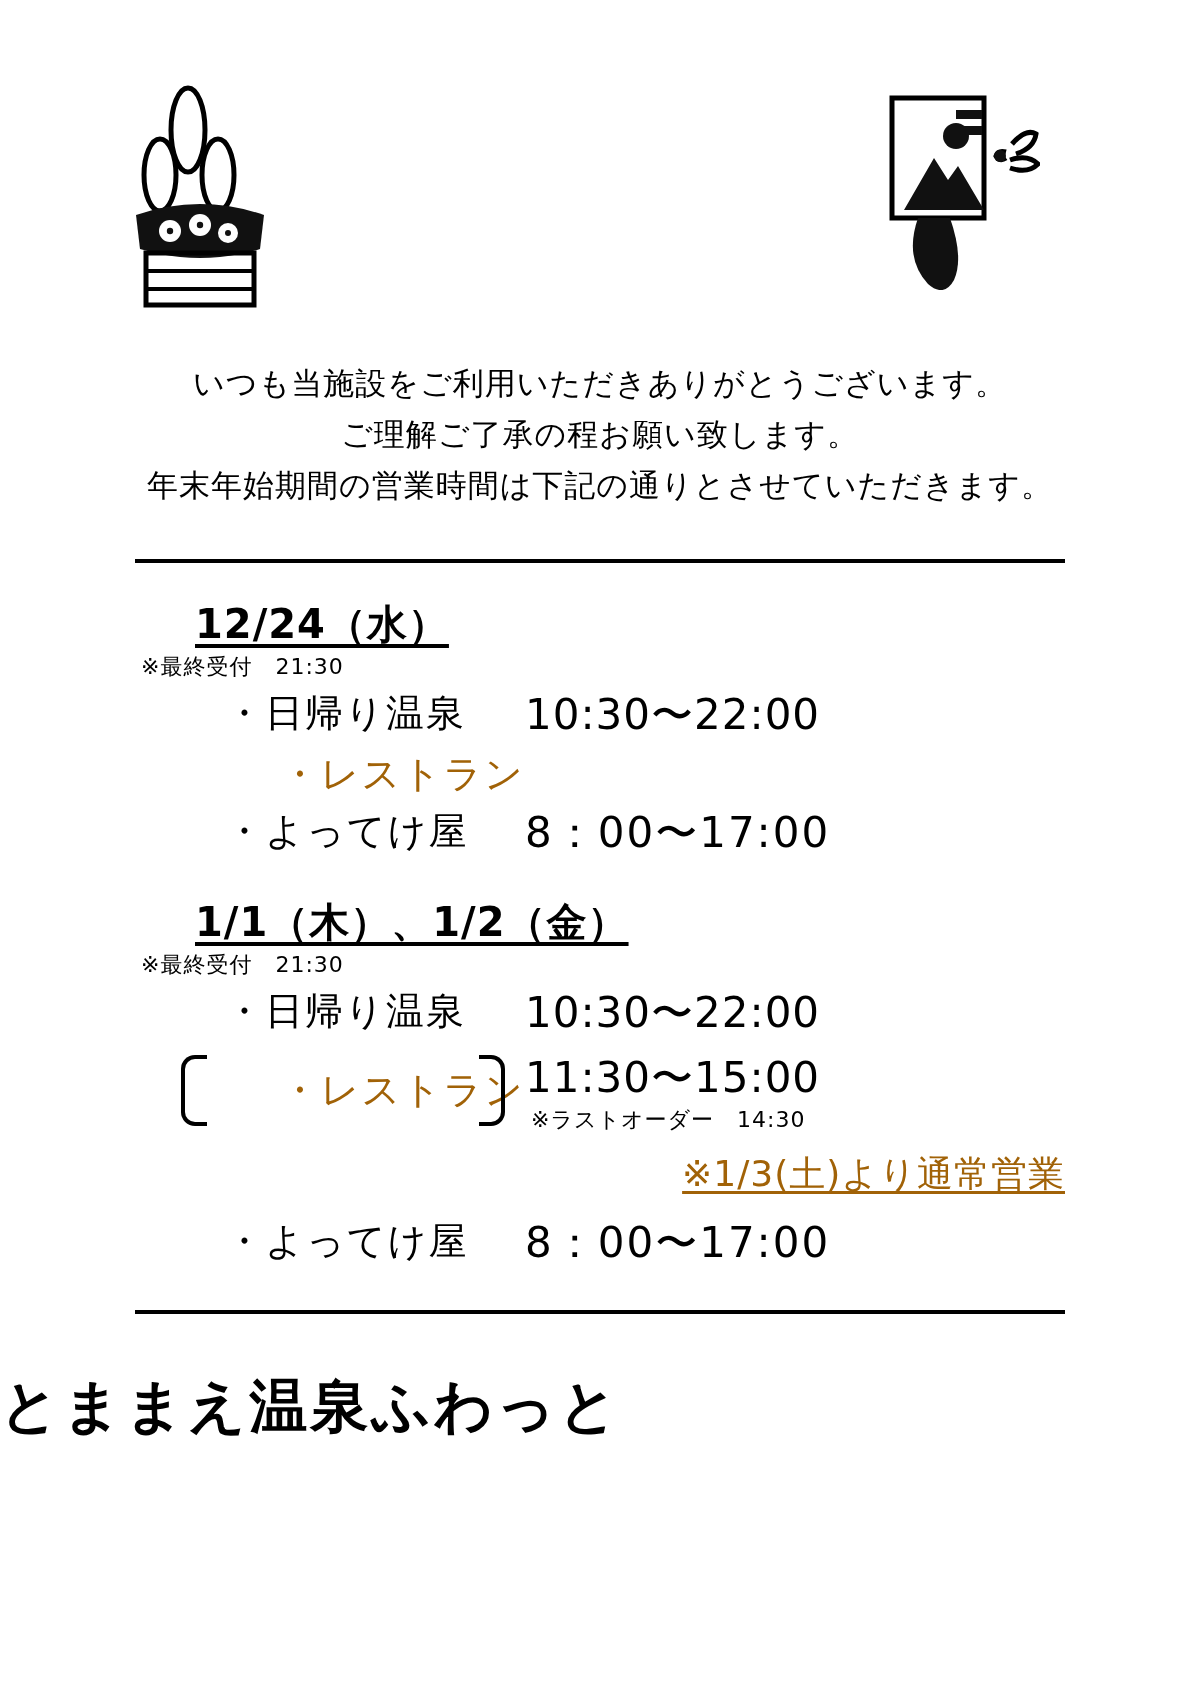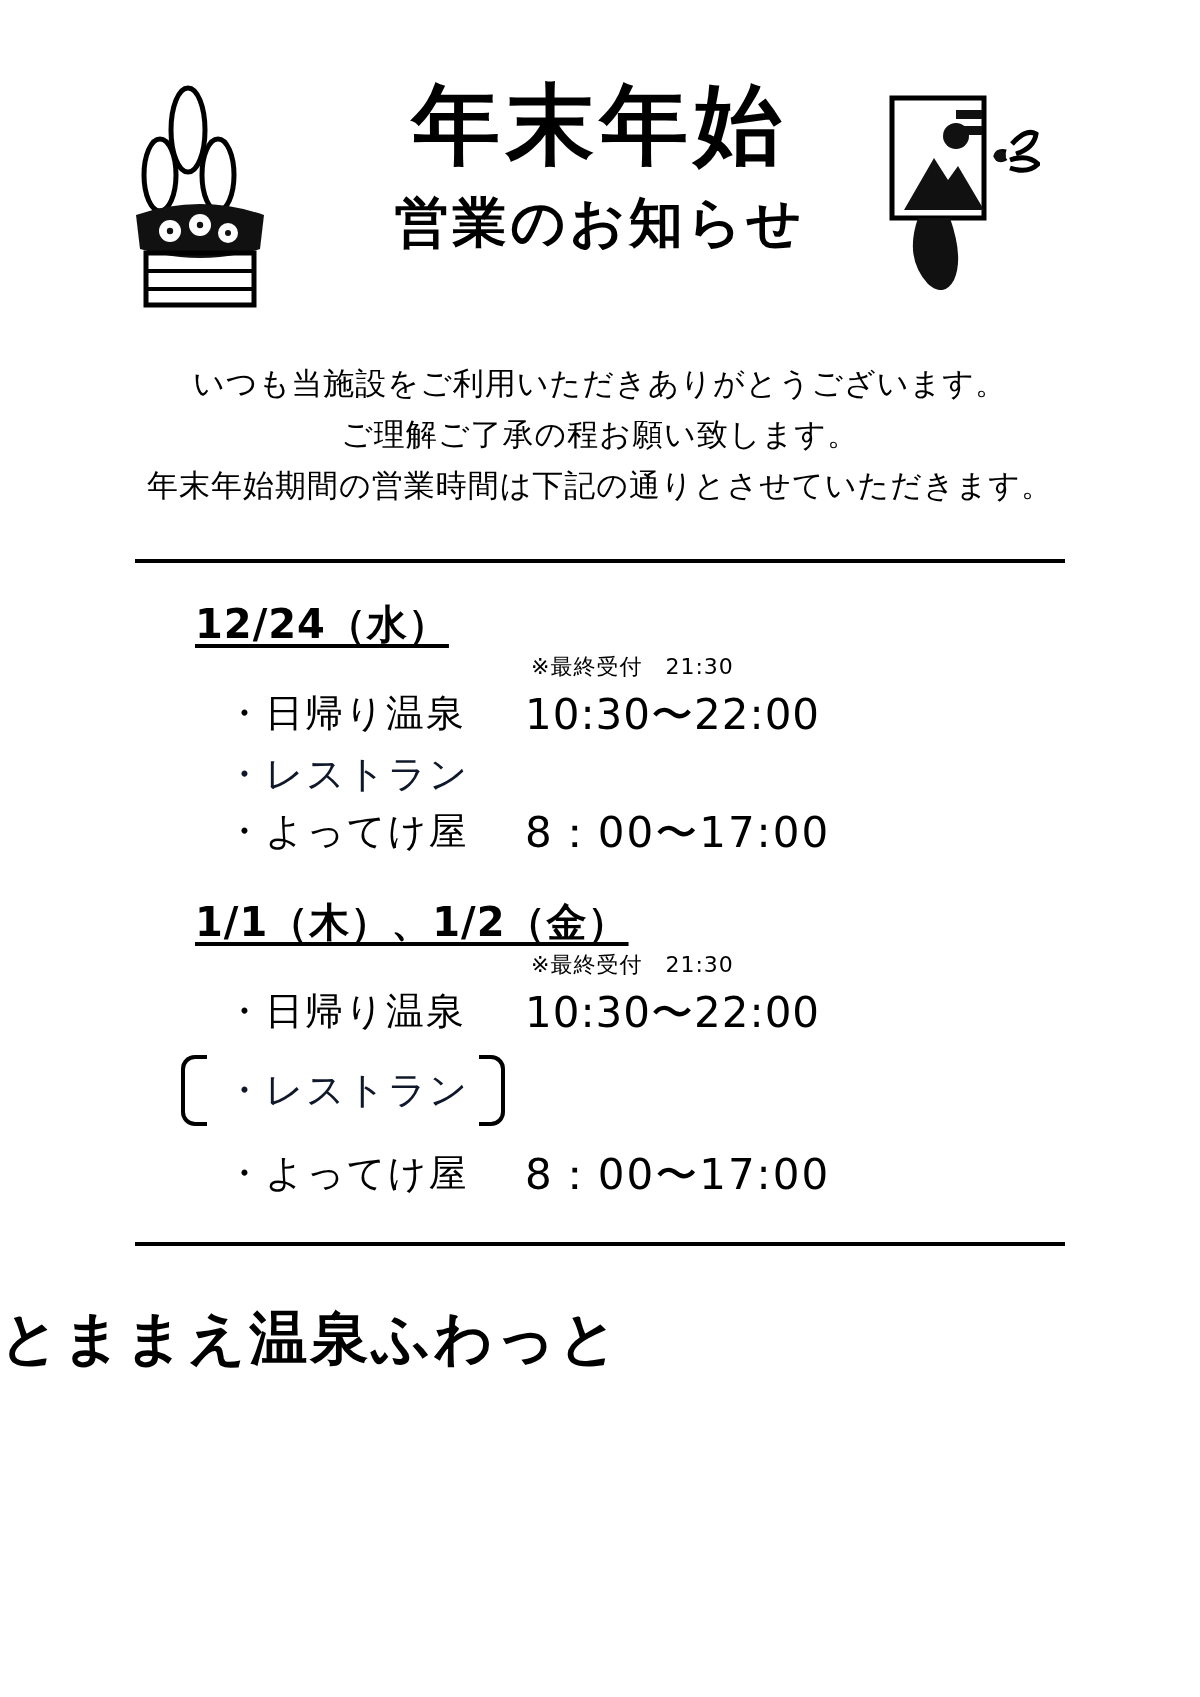--- a/index.html
+++ b/index.html
@@ -108,30 +108,31 @@
   }
   .value {
     flex: 1;
     font-size: 42px;
     font-weight: 500;
     letter-spacing: 1px;
     line-height: 1.3;
     font-family: "DejaVu Sans", "Liberation Sans", sans-serif;
   }
   .value.spaced { letter-spacing: 2px; }
-  .red { color: #0f172a; }
+  .red { color: #a16207; text-align: right; }
   .uline { text-decoration: underline; text-underline-offset: 5px; }
   .note {
     font-size: 22px;
     letter-spacing: 1px;
     font-weight: 400;
     margin-left: 6px;
   }
   .note-row {
     display: flex;
+    flex-direction: column;
   }
   .note-row .note-left { width: 390px; }
   .note-row .note-right { flex: 1; }
 
   
   .bracket-group {
     position: relative;
     width: 390px;
     box-sizing: border-box;
   }
@@ -192,24 +193,20 @@
         <circle cx="70" cy="150" r="3.2"></circle>
         <circle cx="98" cy="158" r="3"></circle>
       </g>
 
       <rect x="16" y="178" width="108" height="52" fill="none" stroke="#000" stroke-width="5"></rect>
       <line x1="16" y1="196" x2="124" y2="196" stroke="#000" stroke-width="4"></line>
       <line x1="16" y1="214" x2="124" y2="214" stroke="#000" stroke-width="4"></line>
     </svg>
   </span>
 
-  <div class="title-block">
-    <div class="title-main">年末年始</div>
-    <div class="title-sub">営業のお知らせ</div>
-  </div>
 
   <span class="hagoita">
     <svg viewBox="0 0 180 200" width="180" height="200" aria-hidden="true">
 
       <path d="M32 8 h92 v120 h-92 z" fill="none" stroke="#000" stroke-width="5"></path>
 
       <path d="M44 120 l30 -52 l14 22 l10 -14 l26 44 z" fill="#111"></path>
       <circle cx="96" cy="46" r="13" fill="#111"></circle>
       <rect x="96" y="20" width="26" height="9" fill="#111"></rect>
       <rect x="96" y="36" width="26" height="9" fill="#111"></rect>
@@ -273,20 +270,25 @@
     </div>
 
     <div class="row" style="margin-top:10px;">
       <div class="bracket-group">
         <span class="brk brk-l"></span>
         <span class="brk brk-r"></span>
         <div class="inner">
           <div class="label red">・レストラン</div>
         </div>
       </div>
+      <div style="flex:1;">
+        <div class="value">11:30〜15:00</div>
+        <div class="note">※ラストオーダー　14:30</div>
+        <div class="value red uline" style="margin-top:16px; font-size:36px;">※1/3(土)より通常営業</div>
+      </div>
     </div>
 
     <div class="row" style="margin-top:18px;">
       <div class="label">・よってけ屋</div>
       <div class="value spaced">8：00〜17:00</div>
     </div>
   </div>
 
 </div>
 

